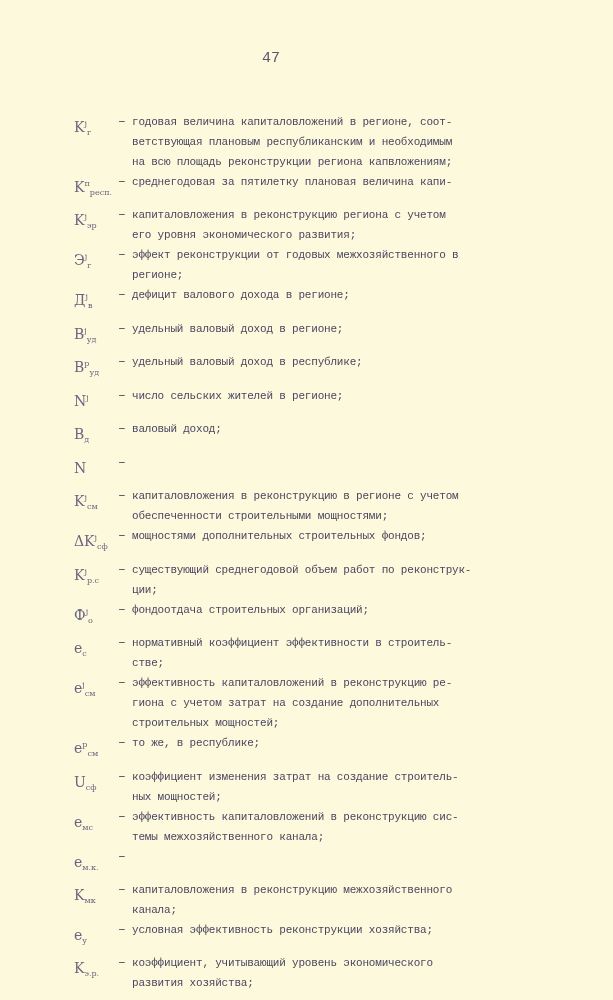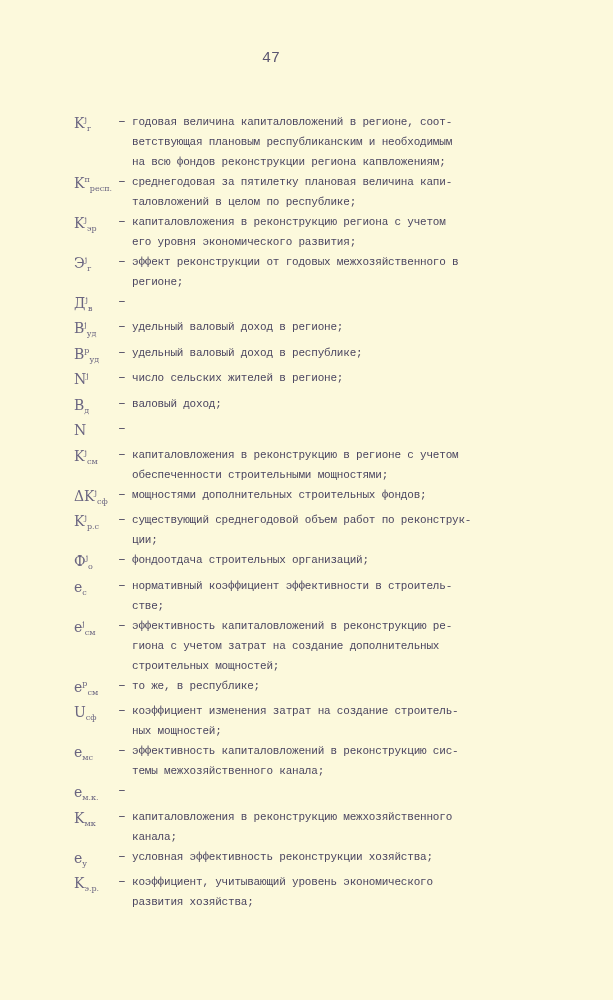--- a/index.html
+++ b/index.html
@@ -12,49 +12,48 @@
   .page { position:relative; width:613px; height:1000px; }
   .page-number {
     position:absolute; top:50px; left:0; width:542px; text-align:center;
     font-size:15px; color:#5a5570;
   }
   .list { position:absolute; top:112px; left:74px; width:500px; }
   .entry { display:flex; align-items:flex-start; }
   .sym {
     width:44px; flex:0 0 44px;
     font-family:"DejaVu Serif","Liberation Serif",serif;
-    font-size:14px; color:#6a6580; line-height:16px; white-space:nowrap;
+    font-size:14px; color:#6a6580; line-height:24px; white-space:nowrap;
   }
   .sym sup, .sym sub { font-size:8px; }
   .dash { width:14px; flex:0 0 14px; font-size:13px; line-height:20px; }
   .def {
     flex:1; font-size:11px; line-height:20px; letter-spacing:-0.2px;
   }
 </style>
 </head>
 <body>
 
 <div class="page">
   <div class="page-number">47</div>
   <div class="list" id="list">
       <div class="entry">
         <div class="sym"><span>K</span><sup>j</sup><sub>г</sub></div>
         <div class="dash">–</div>
         <div class="def">
           <div>годовая величина капиталовложений в регионе, соот-</div>
           <div>ветствующая плановым республиканским и необходимым</div>
-          <div>на всю фондов реконструкции региона капвложениям;</div>
+          <div>на всю площадь реконструкции региона капвложениям;</div>
         </div>
       </div>
       <div class="entry">
         <div class="sym"><span>K</span><sup>п</sup><sub>респ.</sub></div>
         <div class="dash">–</div>
         <div class="def">
           <div>среднегодовая за пятилетку плановая величина капи-</div>
-          <div>таловложений в целом по республике;</div>
         </div>
       </div>
       <div class="entry">
         <div class="sym"><span>K</span><sup>j</sup><sub>эр</sub></div>
         <div class="dash">–</div>
         <div class="def">
           <div>капиталовложения в реконструкцию региона с учетом</div>
           <div>его уровня экономического развития;</div>
         </div>
       </div>
@@ -62,20 +61,23 @@
         <div class="sym"><span>Э</span><sup>j</sup><sub>г</sub></div>
         <div class="dash">–</div>
         <div class="def">
           <div>эффект реконструкции от годовых межхозяйственного в</div>
           <div>регионе;</div>
         </div>
       </div>
       <div class="entry">
         <div class="sym"><span>Д</span><sup>j</sup><sub>в</sub></div>
         <div class="dash">–</div>
+        <div class="def">
+          <div>дефицит валового дохода в регионе;</div>
+        </div>
       </div>
       <div class="entry">
         <div class="sym"><span>В</span><sup>j</sup><sub>уд</sub></div>
         <div class="dash">–</div>
         <div class="def">
           <div>удельный валовый доход в регионе;</div>
         </div>
       </div>
       <div class="entry">
         <div class="sym"><span>В</span><sup>р</sup><sub>уд</sub></div>

